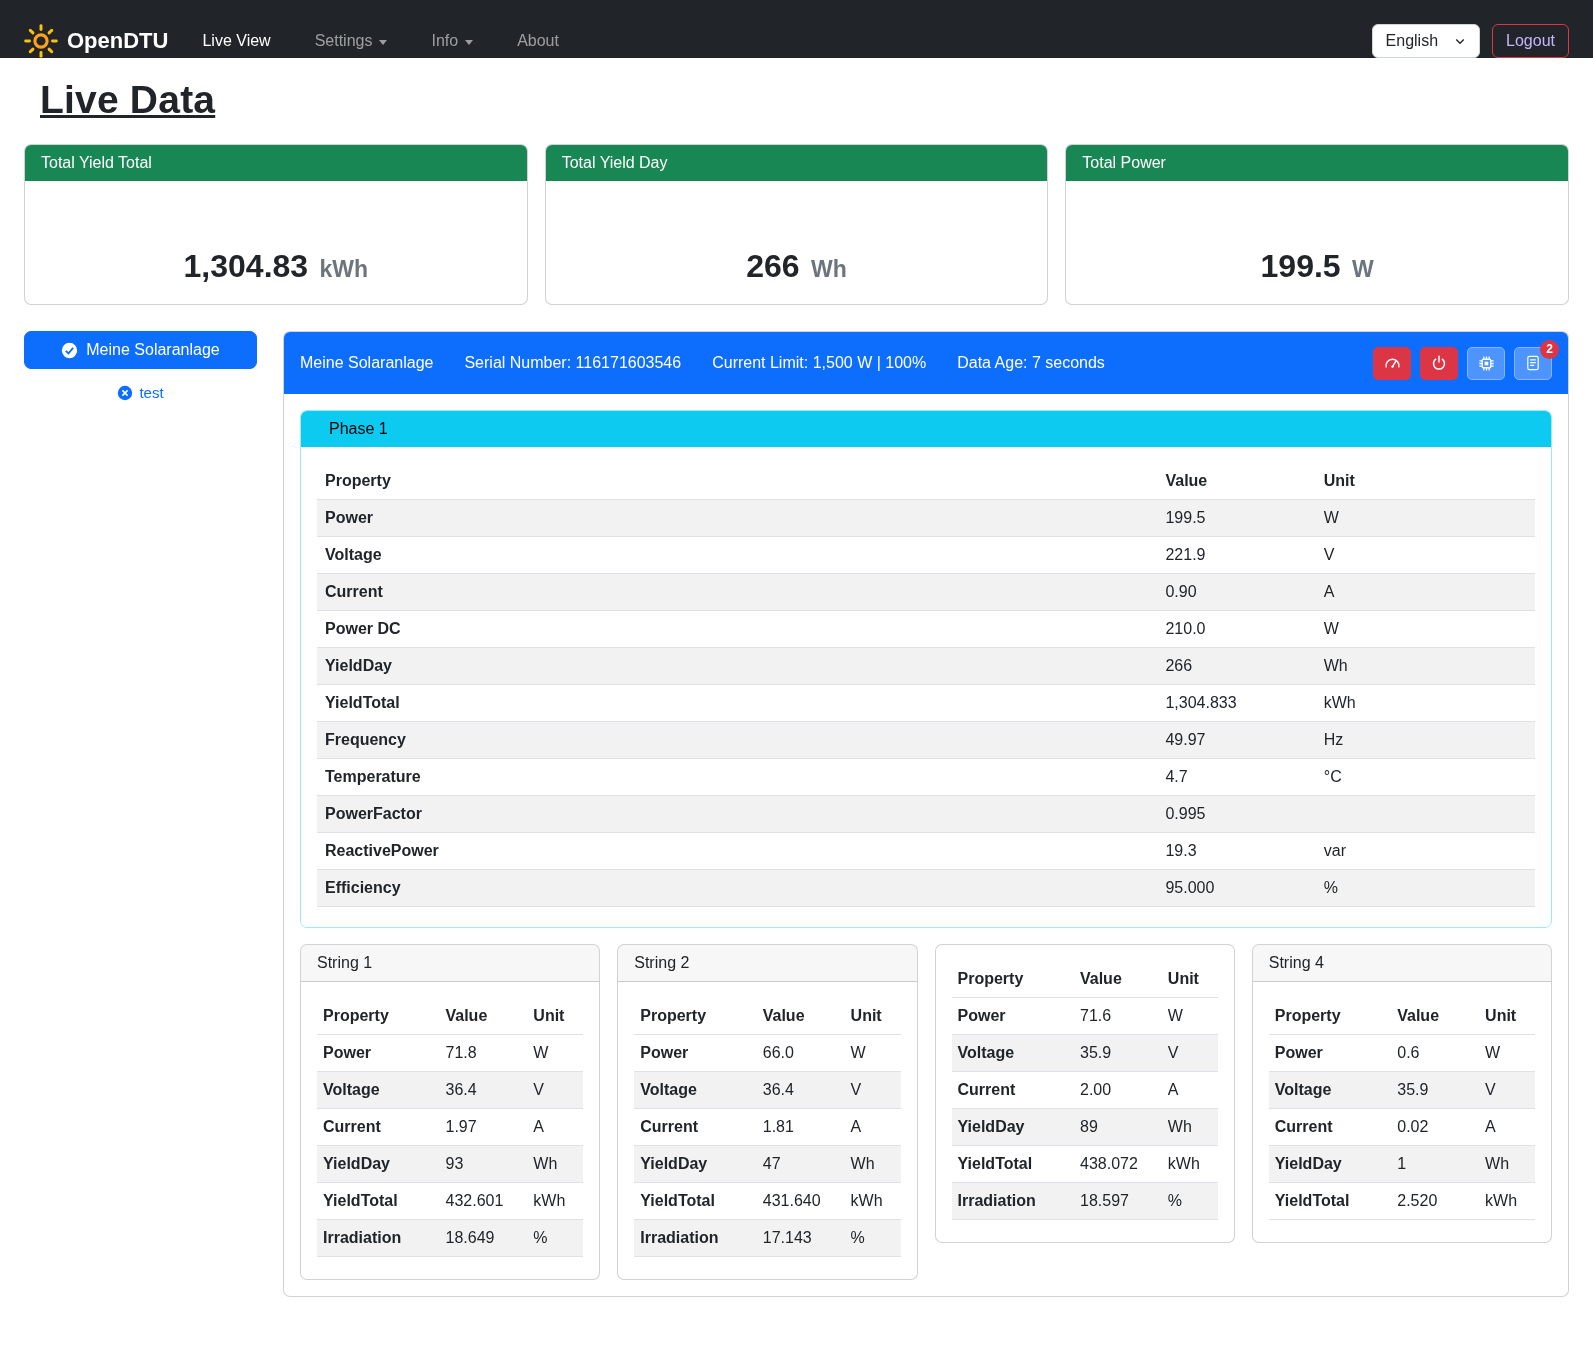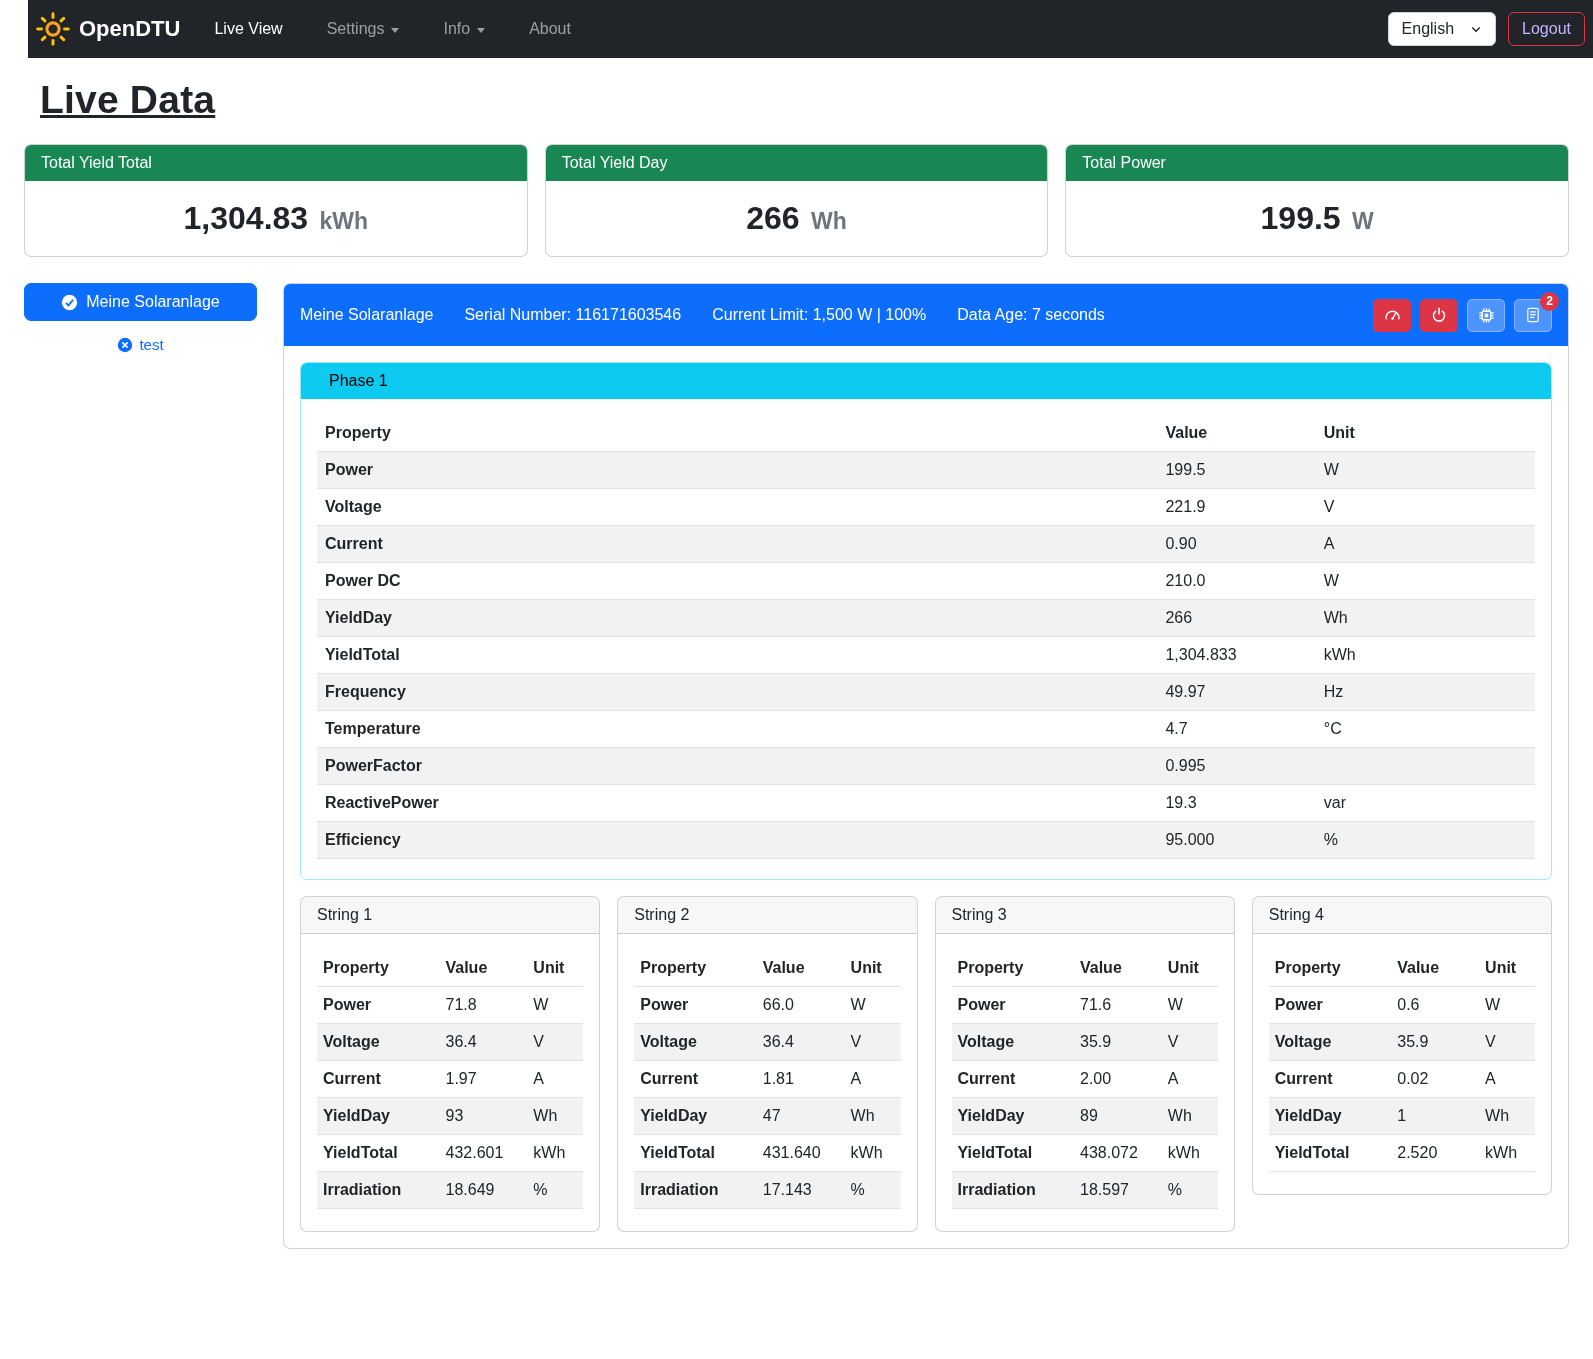--- a/index.html
+++ b/index.html
@@ -1,38 +1,38 @@
 <!DOCTYPE html>
 <html><head>
 <meta charset="utf-8">
 <style>
   * { box-sizing: border-box; }
   html, body { margin: 0; padding: 0; background: #fff; }
   body { font-family: "Liberation Sans", sans-serif; color: #212529; font-size: 16px; }
 
   
-  .navbar { background: #212529; height: 58px; display: flex; align-items: center; padding: 0 8px; margin-left: 28px; }
+  .navbar { background: #212529; height: 58px; display: flex; align-items: flex-end; padding: 0 24px; }
   .brand { display: flex; align-items: center; gap: 9px; color: #fff; font-size: 22px; font-weight: 700; margin-right: 22px; cursor: pointer; text-decoration: none; }
   .nav-links { display: flex; align-items: center; gap: 20px; }
   .nav-link { color: rgba(255,255,255,.55); padding: 8px 12px; cursor: pointer; display: inline-flex; align-items: center; gap: 7px; text-decoration: none; }
   .nav-link.active { color: #fff; }
   .caret { width: 0; height: 0; border-left: 4.5px solid transparent; border-right: 4.5px solid transparent; border-top: 5px solid currentColor; display: inline-block; margin-top: 2px; }
   .nav-right { margin-left: auto; display: flex; align-items: center; gap: 12px; }
   .lang-select { background: #fff; color: #212529; border: 1px solid #ced4da; border-radius: 6px; padding: 7px 13px; display: inline-flex; align-items: center; gap: 16px; cursor: pointer; }
   .logout-btn { background: transparent; color: #c4b5fd; border: 1px solid #dc3545; border-radius: 6px; padding: 7px 13px; font-size: 16px; font-family: inherit; cursor: pointer; }
 
   
   .container { padding: 0 24px 28px; }
   .page-title { font-size: 39px; font-weight: 700; margin: 20px 16px 22px; letter-spacing: .2px; text-decoration: underline; }
 
   
   .summary-row { display: flex; gap: 17px; }
   .summary-card { flex: 1; border: 1px solid rgba(0,0,0,.175); border-radius: 7px; overflow: hidden; background: #fff; }
   .summary-header { background: #198754; color: #fff; padding: 9px 16px; font-size: 16px; }
-  .summary-body { padding: 19px 16px; text-align: center; }
+  .summary-body { padding: 19px 16px; text-align: center; margin-top: 48px; }
   .summary-value { font-size: 32px; font-weight: 700; color: #212529; }
   .summary-unit { font-size: 23px; color: #6c757d; font-weight: 600; margin-left: 7px; }
 
   
   .content-row { display: flex; gap: 26px; margin-top: 26px; align-items: flex-start; }
   .sidebar { width: 233px; flex-shrink: 0; }
   .inverter-btn { width: 100%; background: #0d6efd; border: 1px solid #0d6efd; color: #fff; font-size: 16px; font-family: inherit; border-radius: 7px; padding: 9px 10px; display: flex; align-items: center; justify-content: center; gap: 8px; cursor: pointer; }
   .test-link-wrap { text-align: center; margin-top: 15px; }
   .test-link { color: #0d6efd; display: inline-flex; align-items: center; gap: 6px; font-size: 15px; cursor: pointer; text-decoration: none; }
 
@@ -396,21 +396,20 @@
                     <td class="col-prop">Irradiation</td>
                     <td class="col-value">17.143</td>
                     <td class="col-unit">%</td>
                   </tr>
                   </tbody>
               </table>
             </div>
           </section>
 
           <section class="string-card">
-            <div class="string-header">String 3</div>
             <div class="string-body">
               <table class="data-table string-table">
                 <thead>
                   <tr>
                     <th class="col-prop">Property</th>
                     <th class="col-value">Value</th>
                     <th class="col-unit">Unit</th>
                   </tr>
                 </thead>
                 <tbody>

